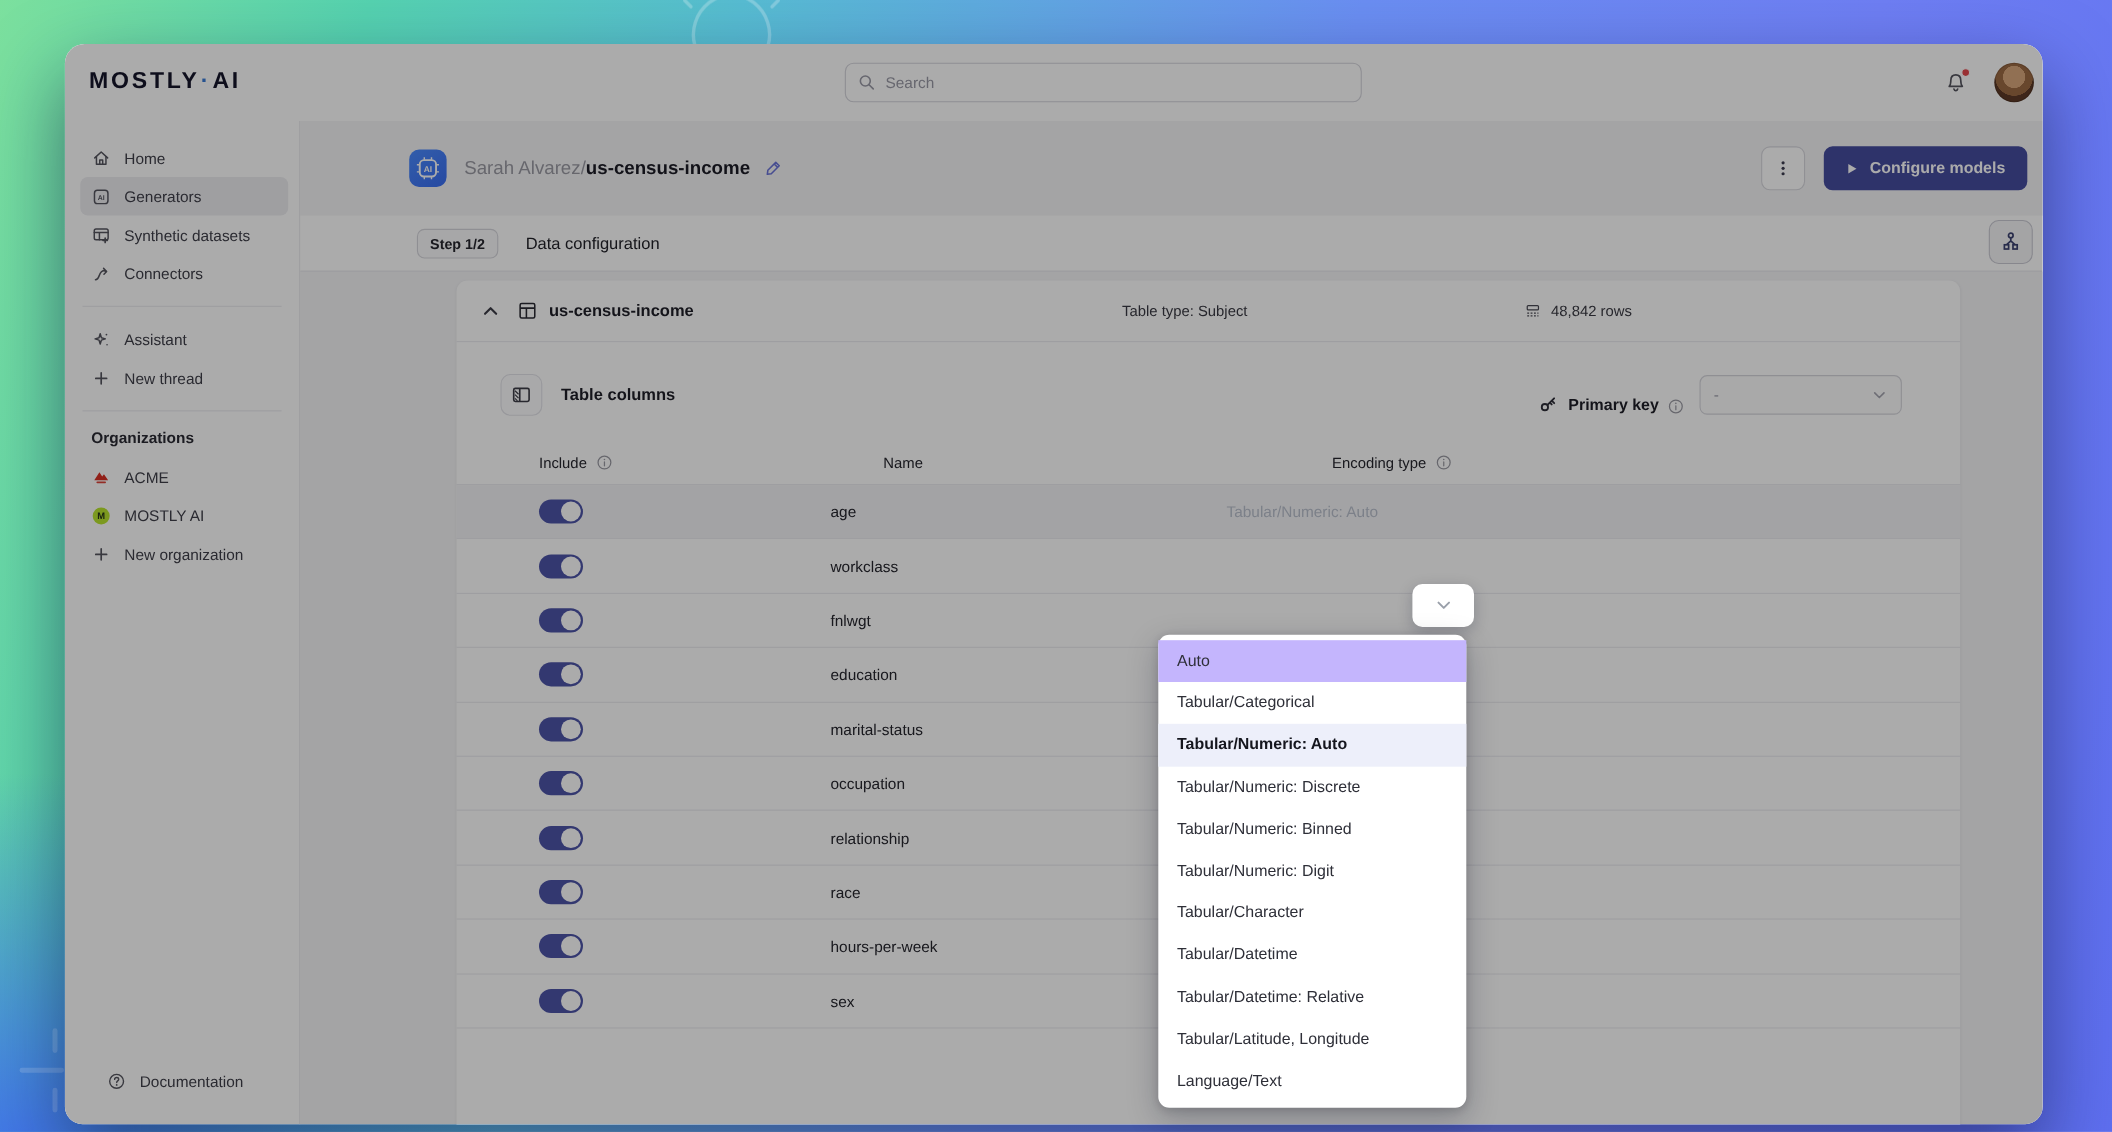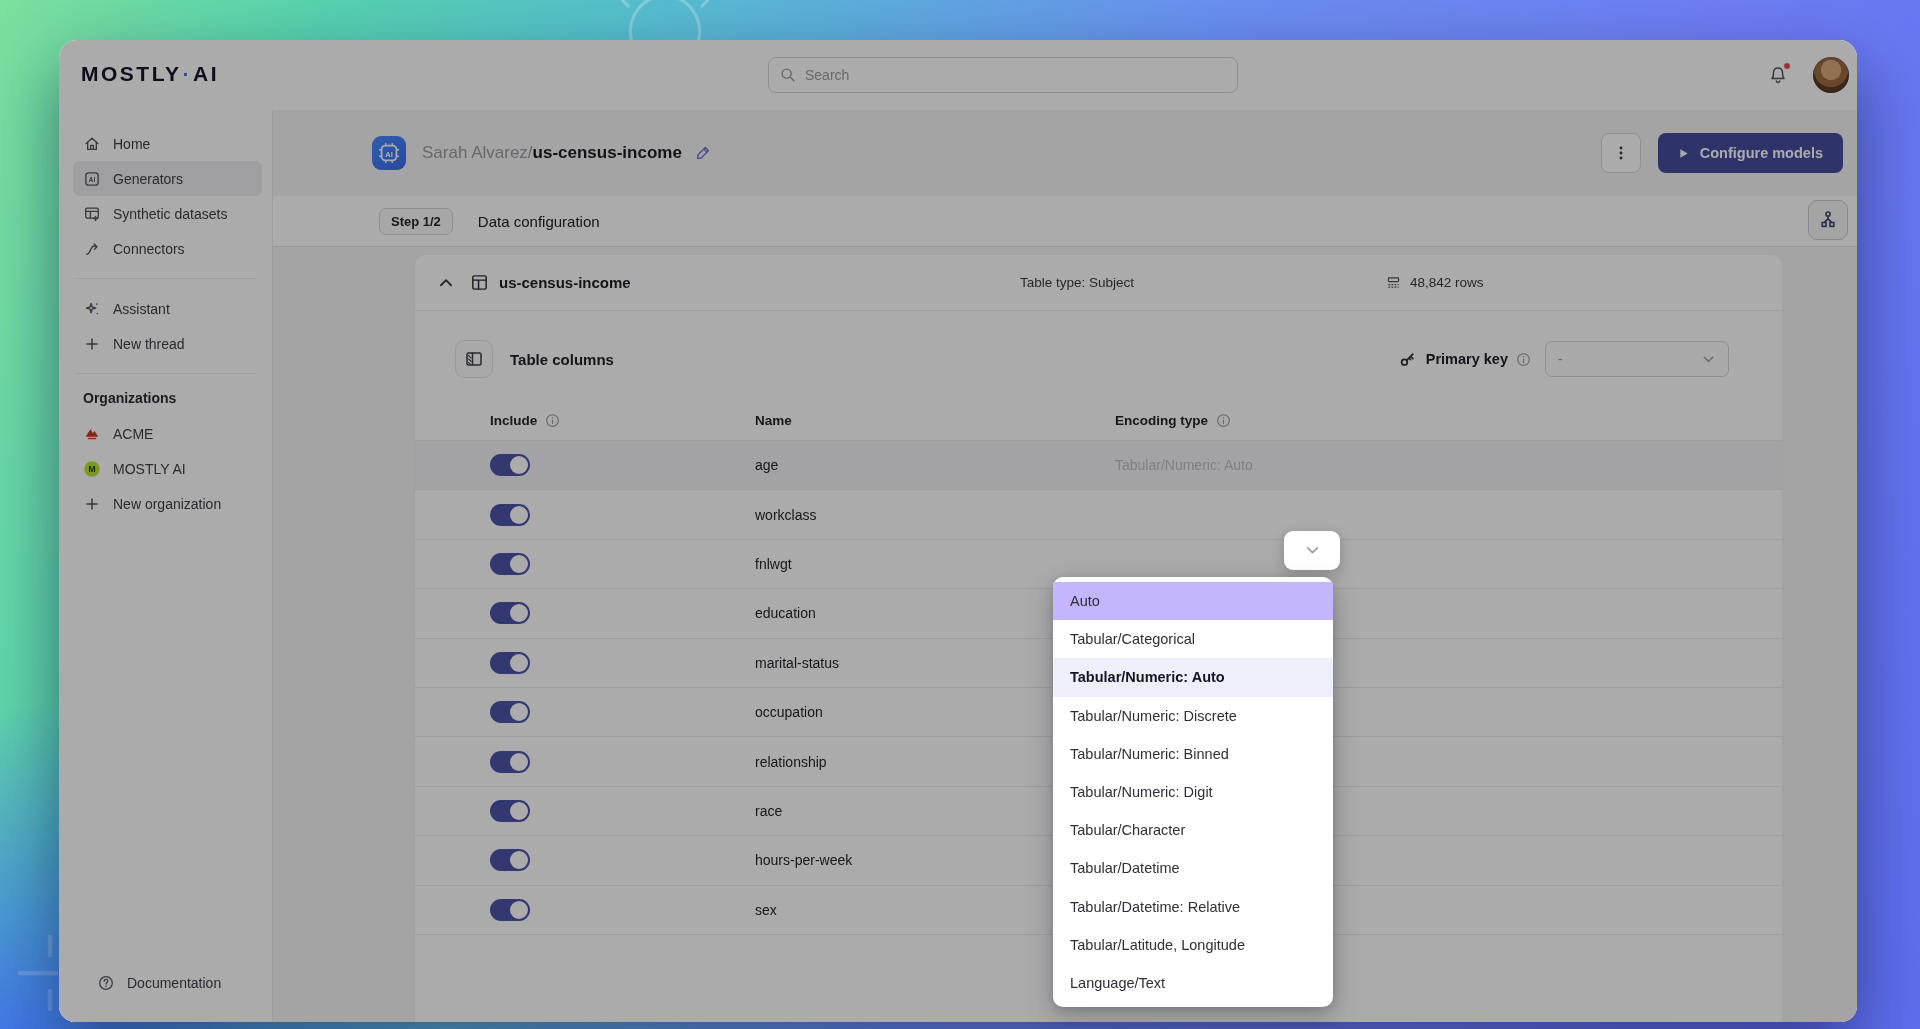--- a/index.html
+++ b/index.html
@@ -98,30 +98,30 @@
   .section-rel { height:89px; display:flex; align-items:center; padding:10px 30px 0 40px;
     border-bottom:1px solid #ececf0; position:relative; }
   .icon-box { width:38px; height:38px; border:1px solid #e3e3e9; border-radius:9px; background:#fdfdfe;
     display:flex; align-items:center; justify-content:center; color:#3c3c46; margin-right:17px; }
   .icon-box svg { width:20px; height:20px; }
   .section-label { font-size:15px; font-weight:700; color:#1e1e27; }
   .info-i { width:15px; height:15px; color:#9a9aa3; margin-left:8px; }
   .rel-chev { position:absolute; right:32px; top:40px; width:18px; height:18px; color:#3c3c46; cursor:pointer; }
 
   .section-cols { height:90px; display:flex; align-items:center; padding:6px 53px 0 40px; position:relative; }
-  .pk-group { margin-left:auto; display:flex; align-items:center; }
+  .pk-group { margin-left:auto; display:flex; align-items:flex-end; }
   .pk-key { width:19px; height:19px; color:#2e2e38; margin-right:9px; }
   .pk-label { font-size:14.5px; font-weight:700; color:#1e1e27; }
   .pk-select { width:184px; height:36px; border:1px solid #d6d6dc; border-radius:7px; background:#fcfcfd;
     margin-left:14px; display:flex; align-items:center; padding:0 12px; font-size:14px; color:#9a9aa6;
     cursor:pointer; }
   .pk-select svg { margin-left:auto; width:15px; height:15px; color:#a5a5af; }
 
   .grid-head { height:40px; display:flex; align-items:center; padding-left:75px;
-    border-bottom:1px solid #ececf0; font-size:13.5px; font-weight:700; color:#26262e; }
+    border-bottom:1px solid #ececf0; font-size:13.5px; font-weight:400; color:#26262e;gap:48px; }
   .col-a { width:265px; display:flex; align-items:center; }
   .col-b { width:360px; }
   .col-c { flex:1; display:flex; align-items:center; }
   .grid-row { height:49.4px; display:flex; align-items:center; padding-left:75px;
     border-bottom:1px solid #ececf0; font-size:14px; color:#26262e; }
   .grid-row.hl { background:#f4f4f7; }
   .enc-val { color:#b9bfcc; }
 
   .toggle { width:40px; height:22px; border-radius:11px; background:#4d54a8; position:relative; cursor:pointer; }
   .toggle .knob { position:absolute; right:2px; top:2px; width:18px; height:18px; border-radius:50%; background:#fff; }

